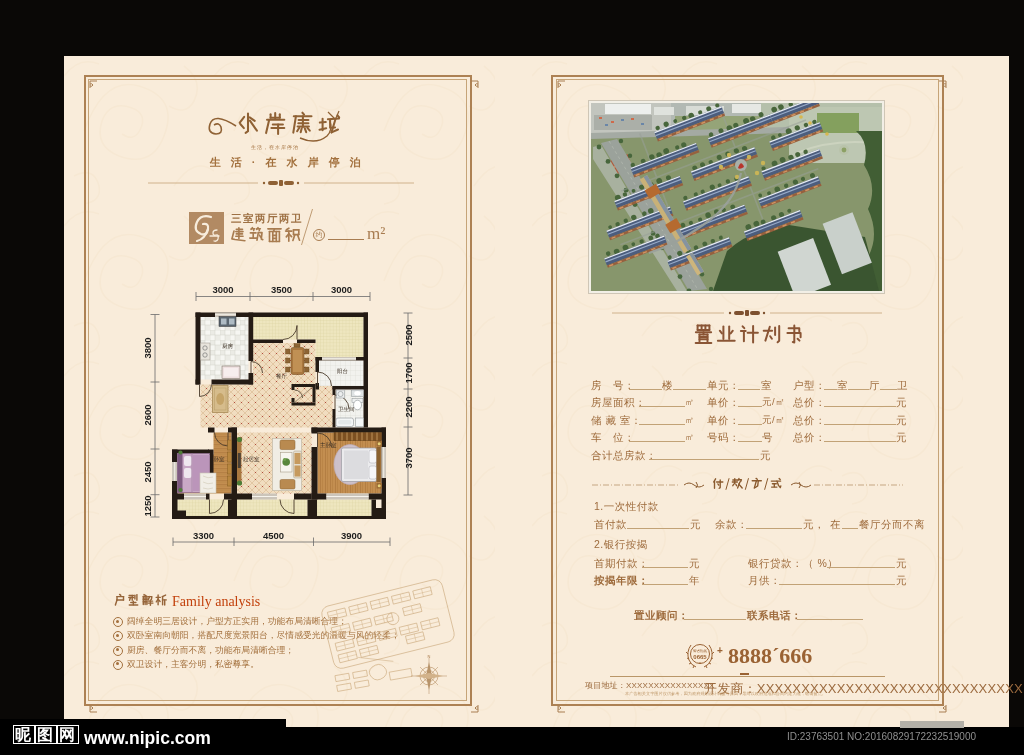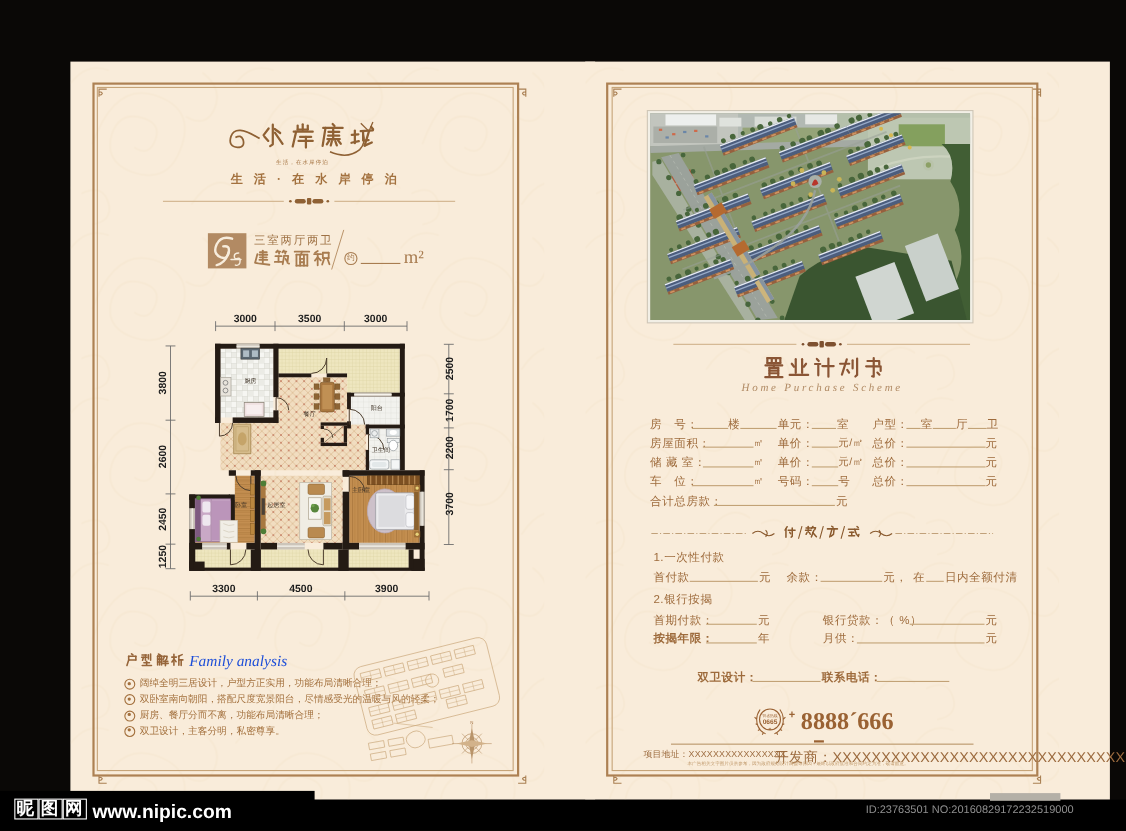--- a/index.html
+++ b/index.html
@@ -105,21 +105,21 @@
     </svg>
     <div class="abs" style="left:125px;top:156px;width:35px;height:32px;background:#b28a63;"></div>
     <svg class="abs" style="left:125px;top:156px" width="35" height="32" viewBox="0 0 35 32">
       <g stroke="#f7ecdc" fill="none" stroke-linecap="round">
         <path d="M22,5 Q12,2 8,10 Q4,19 12,22 Q18,24 19,17 Q20,11 14,12" stroke-width="2.2"></path>
         <path d="M19,17 Q16,27 8,29" stroke-width="2.2"></path>
         <path d="M21,24 L30,24" stroke-width="1.4"></path>
         <path d="M28,18 Q24,18 24,21 Q24,24 27,23 Q30,22 29,27 Q28,30 25,29" stroke-width="1.3"></path>
       </g>
     </svg>
-    <div class="abs" style="left:167px;top:156px;font-size:10.5px;color:#9e7144;letter-spacing:1.5px;">三室两厅两卫</div>
+    <div class="abs" style="left:167px;top:156px;font-size:10.5px;color:#9e7144;letter-spacing:1.5px;font-weight:bold;">三室两厅两卫</div>
     <svg class="abs" style="left:166px;top:170px" width="80" height="20" viewBox="0 0 80 20">
       <g fill="none" stroke="#a87c50" stroke-width="1.65" stroke-linecap="round" stroke-linejoin="round">
         <path d="M8.9,1.8 L8.9,12.6"></path>
         <path d="M6.3,3.3 L12.5,3.3"></path>
         <path d="M5.8,5.6 L13.0,5.6"></path>
         <path d="M6.3,7.9 L12.5,7.9"></path>
         <path d="M5.8,10.2 L13.0,10.2"></path>
         <path d="M4.0,5.0 L2.1,12.2"></path>
         <path d="M2.0,12.9 L5.0,13.5 L14.9,14.7"></path>
       </g>
@@ -425,21 +425,21 @@
         <path d="M45.1,1.9 L45.1,11.8"></path>
         <path d="M43.2,4.4 L47.3,4.4"></path>
         <path d="M45.1,6.2 L43.3,8.8"></path>
         <path d="M45.1,6.2 L47.1,8.5"></path>
         <path d="M52.6,2.1 L49.3,3.6"></path>
         <path d="M49.6,3.6 L49.6,11.8"></path>
         <path d="M49.6,6.9 L53.3,6.9"></path>
         <path d="M51.7,6.9 L51.7,12.0"></path>
       </g>
     </svg>
-    <div class="abs" style="left:108px;top:538px;font-size:14px;font-style:italic;color:#1d4ed8;font-family:'Liberation Serif',serif;">Family analysis</div>
+    <div class="abs" style="left:108px;top:538px;font-size:14px;color:#c2410c;font-family:'Liberation Serif',serif;">Family analysis</div>
     <div class="abs" style="left:49px;top:561.0px;width:8px;height:8px;border:1px solid #a3703d;border-radius:50%;"></div>
     <div class="abs" style="left:51.5px;top:563.5px;width:3px;height:3px;background:#a3703d;border-radius:50%;"></div>
     <div class="abs" style="left:63px;top:560.0px;font-size:8.8px;color:#a3703d;letter-spacing:0;white-space:nowrap;">阔绰全明三居设计，户型方正实用，功能布局清晰合理；</div>
     <div class="abs" style="left:49px;top:575.3px;width:8px;height:8px;border:1px solid #a3703d;border-radius:50%;"></div>
     <div class="abs" style="left:51.5px;top:577.8px;width:3px;height:3px;background:#a3703d;border-radius:50%;"></div>
     <div class="abs" style="left:63px;top:574.3px;font-size:8.8px;color:#a3703d;letter-spacing:0;white-space:nowrap;">双卧室南向朝阳，搭配尺度宽景阳台，尽情感受光的温暖与风的轻柔；</div>
     <div class="abs" style="left:49px;top:589.6px;width:8px;height:8px;border:1px solid #a3703d;border-radius:50%;"></div>
     <div class="abs" style="left:51.5px;top:592.1px;width:3px;height:3px;background:#a3703d;border-radius:50%;"></div>
     <div class="abs" style="left:63px;top:588.6px;font-size:8.8px;color:#a3703d;letter-spacing:0;white-space:nowrap;">厨房、餐厅分而不离，功能布局清晰合理；</div>
     <div class="abs" style="left:49px;top:603.9px;width:8px;height:8px;border:1px solid #a3703d;border-radius:50%;"></div>
@@ -1021,21 +1021,20 @@
         <path d="M82.1,4.6 L82.1,11.9"></path>
         <path d="M86.2,2.9 L86.2,17.8 L84.6,19.3"></path>
       </g>
       <g fill="none" stroke="#8a5535" stroke-width="2.00" stroke-linecap="round" stroke-linejoin="round">
         <path d="M95.6,5.2 L106.3,5.2 L106.3,8.6"></path>
         <path d="M94.4,10.0 L107.6,10.0 L107.6,14.2"></path>
         <path d="M101.3,2.5 L101.3,19.5 L99.8,19.1"></path>
         <path d="M104.6,15.7 L106.5,17.6"></path>
       </g>
     </svg>
-    <div class="abs" style="left:0;top:291px;width:431px;text-align:center;font-size:10px;font-style:italic;color:#b08a64;letter-spacing:2.5px;font-family:'Liberation Serif',serif;">Home Purchase Scheme</div>
     <div class="abs" style="left:59px;top:322.5px;font-size:10.5px;color:#9e6b3c;letter-spacing:0.5px;white-space:nowrap;">房　号：</div>
     <div class="abs" style="left:97px;top:332.5px;width:33px;border-top:1px solid #c2a276;"></div>
     <div class="abs" style="left:130px;top:322.5px;font-size:10.5px;color:#9e6b3c;letter-spacing:0.5px;white-space:nowrap;">楼</div>
     <div class="abs" style="left:141px;top:332.5px;width:33px;border-top:1px solid #c2a276;"></div>
     <div class="abs" style="left:175px;top:322.5px;font-size:10.5px;color:#9e6b3c;letter-spacing:0.5px;white-space:nowrap;">单元：</div>
     <div class="abs" style="left:206px;top:332.5px;width:22px;border-top:1px solid #c2a276;"></div>
     <div class="abs" style="left:229px;top:322.5px;font-size:10.5px;color:#9e6b3c;letter-spacing:0.5px;white-space:nowrap;">室</div>
     <div class="abs" style="left:261px;top:322.5px;font-size:10.5px;color:#9e6b3c;letter-spacing:0.5px;white-space:nowrap;">户型：</div>
     <div class="abs" style="left:292px;top:332.5px;width:13px;border-top:1px solid #c2a276;"></div>
     <div class="abs" style="left:305px;top:322.5px;font-size:10.5px;color:#9e6b3c;letter-spacing:0.5px;white-space:nowrap;">室</div>
@@ -1121,35 +1120,35 @@
     </svg>
     <div class="abs" style="left:62px;top:444px;font-size:10.5px;color:#9e6b3c;letter-spacing:0.5px;white-space:nowrap;">1.一次性付款</div>
     <div class="abs" style="left:62px;top:462px;font-size:10.5px;color:#9e6b3c;letter-spacing:0.5px;white-space:nowrap;">首付款</div>
     <div class="abs" style="left:95px;top:472px;width:62px;border-top:1px solid #c2a276;"></div>
     <div class="abs" style="left:158px;top:462px;font-size:10.5px;color:#9e6b3c;letter-spacing:0.5px;white-space:nowrap;">元</div>
     <div class="abs" style="left:183px;top:462px;font-size:10.5px;color:#9e6b3c;letter-spacing:0.5px;white-space:nowrap;">余款：</div>
     <div class="abs" style="left:214px;top:472px;width:56px;border-top:1px solid #c2a276;"></div>
     <div class="abs" style="left:271px;top:462px;font-size:10.5px;color:#9e6b3c;letter-spacing:0.5px;white-space:nowrap;">元，</div>
     <div class="abs" style="left:298px;top:462px;font-size:10.5px;color:#9e6b3c;letter-spacing:0.5px;white-space:nowrap;">在</div>
     <div class="abs" style="left:310px;top:472px;width:16px;border-top:1px solid #c2a276;"></div>
-    <div class="abs" style="left:327px;top:462px;font-size:10.5px;color:#9e6b3c;letter-spacing:0.5px;white-space:nowrap;">日内全额付清</div>
+    <div class="abs" style="left:327px;top:462px;font-size:10.5px;color:#9e6b3c;letter-spacing:0.5px;white-space:nowrap;">餐厅分而不离</div>
     <div class="abs" style="left:62px;top:482px;font-size:10.5px;color:#9e6b3c;letter-spacing:0.5px;white-space:nowrap;">2.银行按揭</div>
     <div class="abs" style="left:62px;top:500.5px;font-size:10.5px;color:#9e6b3c;letter-spacing:0.5px;white-space:nowrap;">首期付款：</div>
     <div class="abs" style="left:110px;top:510.5px;width:46px;border-top:1px solid #c2a276;"></div>
     <div class="abs" style="left:157px;top:500.5px;font-size:10.5px;color:#9e6b3c;letter-spacing:0.5px;white-space:nowrap;">元</div>
     <div class="abs" style="left:216px;top:500.5px;font-size:10.5px;color:#9e6b3c;letter-spacing:0.5px;white-space:nowrap;">银行贷款：（  %）</div>
     <div class="abs" style="left:295px;top:510.5px;width:68px;border-top:1px solid #c2a276;"></div>
     <div class="abs" style="left:364px;top:500.5px;font-size:10.5px;color:#9e6b3c;letter-spacing:0.5px;white-space:nowrap;">元</div>
     <div class="abs" style="left:62px;top:518px;font-size:10.5px;color:#9e6b3c;letter-spacing:0.5px;white-space:nowrap;font-weight:bold;">按揭年限：</div>
     <div class="abs" style="left:110px;top:528px;width:46px;border-top:1px solid #c2a276;"></div>
     <div class="abs" style="left:157px;top:518px;font-size:10.5px;color:#9e6b3c;letter-spacing:0.5px;white-space:nowrap;">年</div>
     <div class="abs" style="left:216px;top:518px;font-size:10.5px;color:#9e6b3c;letter-spacing:0.5px;white-space:nowrap;">月供：</div>
     <div class="abs" style="left:247px;top:528px;width:116px;border-top:1px solid #c2a276;"></div>
     <div class="abs" style="left:364px;top:518px;font-size:10.5px;color:#9e6b3c;letter-spacing:0.5px;white-space:nowrap;">元</div>
-    <div class="abs" style="left:102px;top:553px;font-size:10.5px;color:#9e6b3c;letter-spacing:0.5px;white-space:nowrap;font-weight:bold;">双卫设计：</div>
+    <div class="abs" style="left:102px;top:553px;font-size:10.5px;color:#9e6b3c;letter-spacing:0.5px;white-space:nowrap;font-weight:bold;">置业顾问：</div>
     <div class="abs" style="left:152px;top:563px;width:62px;border-top:1px solid #c2a276;"></div>
     <div class="abs" style="left:215px;top:553px;font-size:10.5px;color:#9e6b3c;letter-spacing:0.5px;white-space:nowrap;font-weight:bold;">联系电话：</div>
     <div class="abs" style="left:265px;top:563px;width:66px;border-top:1px solid #c2a276;"></div>
     <svg class="abs" style="left:153px;top:586px" width="30" height="28" viewBox="0 0 30 28">
       <g fill="none" stroke="#9a6233" stroke-width="1">
         <path d="M6,3 Q1,10 4,18 Q6,23 11,25 M3,12 l-2,-2 M4,17 l-2,-1 M6,21 l-2,1 M9,24 l-1,2"></path>
         <path d="M24,3 Q29,10 26,18 Q24,23 19,25 M27,12 l2,-2 M26,17 l2,-1 M24,21 l2,1 M21,24 l1,2"></path>
         <circle cx="15" cy="12" r="9.5"></circle>
       </g>
       <text x="15" y="10" font-size="3.5" fill="#9a6233" text-anchor="middle">智者热线</text>

